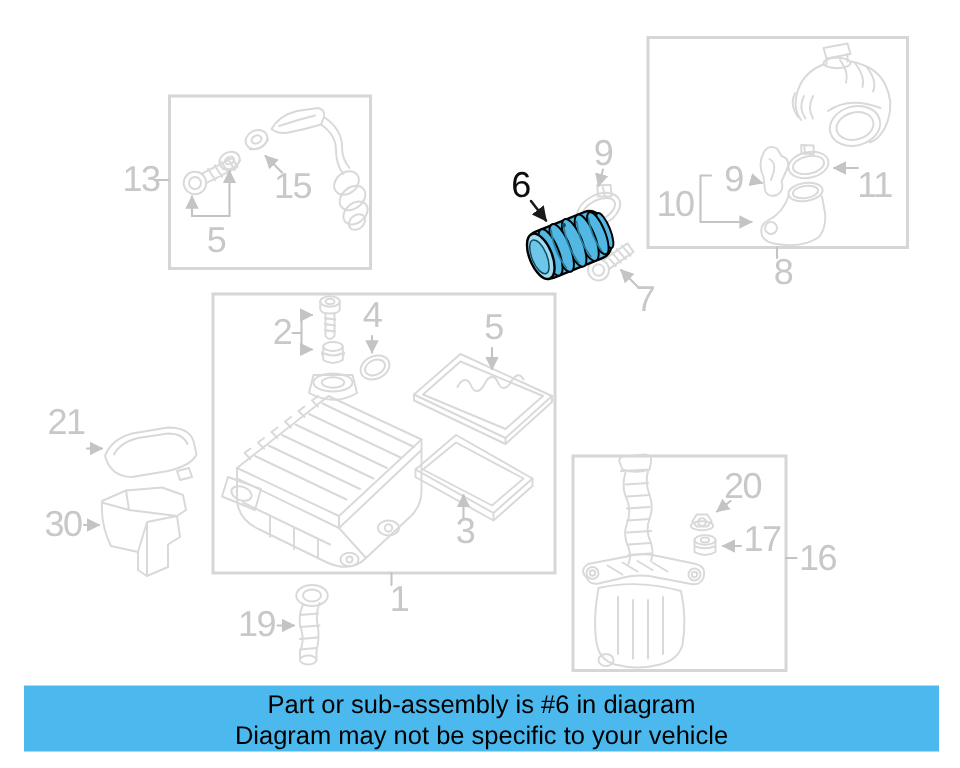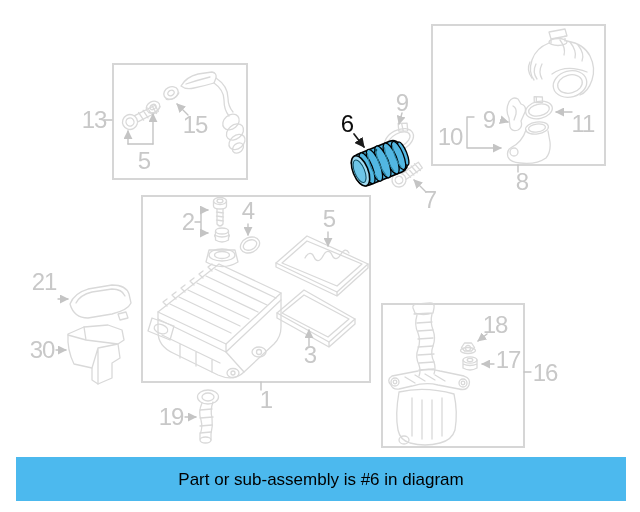--- a/index.html
+++ b/index.html
@@ -7,21 +7,21 @@
           font-family:"Liberation Sans",sans-serif;}
   svg{position:absolute;left:0;top:0;}
   .art{stroke:#d9d9d9;fill:none;stroke-width:1.3;stroke-linecap:round;stroke-linejoin:round;}
   .box{stroke:#d6d6d6;fill:none;stroke-width:2;}
   .conn{stroke:#c4c4c4;fill:none;stroke-width:1.4;stroke-linecap:round;stroke-linejoin:round;}
   .connb{stroke:#1a1a1a;fill:none;stroke-width:1.7;stroke-linecap:round;}
   .plabel{position:absolute;transform:translate(-50%,-50%);font-size:24px;color:#c8c8c8;
           letter-spacing:-1px;white-space:nowrap;}
   .plabel.hl{color:#0d0d0d;}
   .banner{position:absolute;left:16px;top:457px;width:610px;height:44px;background:#4cb9ee;
-          display:flex;flex-direction:column;justify-content:center;align-items:center;}
+          display:flex;flex-direction:column;justify-content:flex-end;align-items:center;}
   .banner div{font-size:17px;line-height:21px;color:#000000;}
 </style>
 </head>
 <body>
 
 <div class="canvas">
 
 <svg width="640" height="457" viewBox="0 0 640 457">
   <defs>
     <marker id="ag" viewBox="0 0 10 10" refX="9" refY="5" markerWidth="9" markerHeight="9" orient="auto" markerUnits="userSpaceOnUse">
@@ -256,22 +256,23 @@
 <div class="plabel" style="left:522px;top:182px">8</div>
 <div class="plabel" style="left:402px;top:103px">9</div>
 <div class="plabel" style="left:450px;top:137px">10</div>
 <div class="plabel" style="left:583px;top:124px">11</div>
 <div class="plabel" style="left:489px;top:120px">9</div>
 <div class="plabel" style="left:94px;top:120px">13</div>
 <div class="plabel" style="left:144px;top:161px">5</div>
 <div class="plabel" style="left:195px;top:125px">15</div>
 <div class="plabel" style="left:545px;top:373px">16</div>
 <div class="plabel" style="left:508px;top:360px">17</div>
-<div class="plabel" style="left:495px;top:325px">18</div>
+<div class="plabel" style="left:495px;top:325px">20</div>
 <div class="plabel" style="left:171px;top:417px">19</div>
 <div class="plabel" style="left:42px;top:350px">30</div>
 <div class="plabel" style="left:44px;top:282px">21</div>
 
 <div class="banner">
   <div>Part or sub-assembly is #6 in diagram</div>
+  <div>Diagram may not be specific to your vehicle</div>
 </div>
 
 </div>
 
 </body></html>

